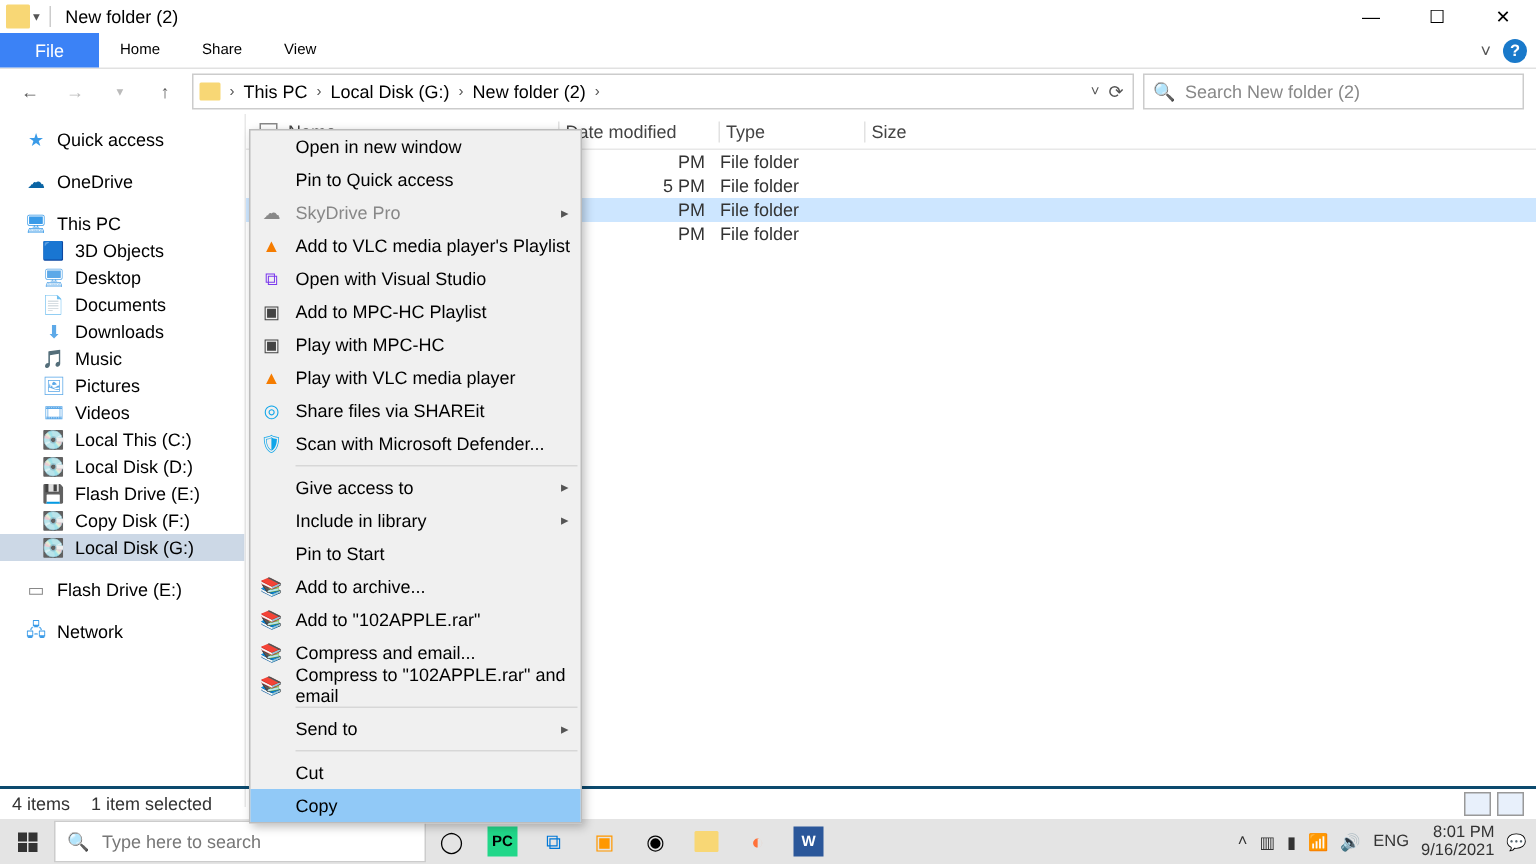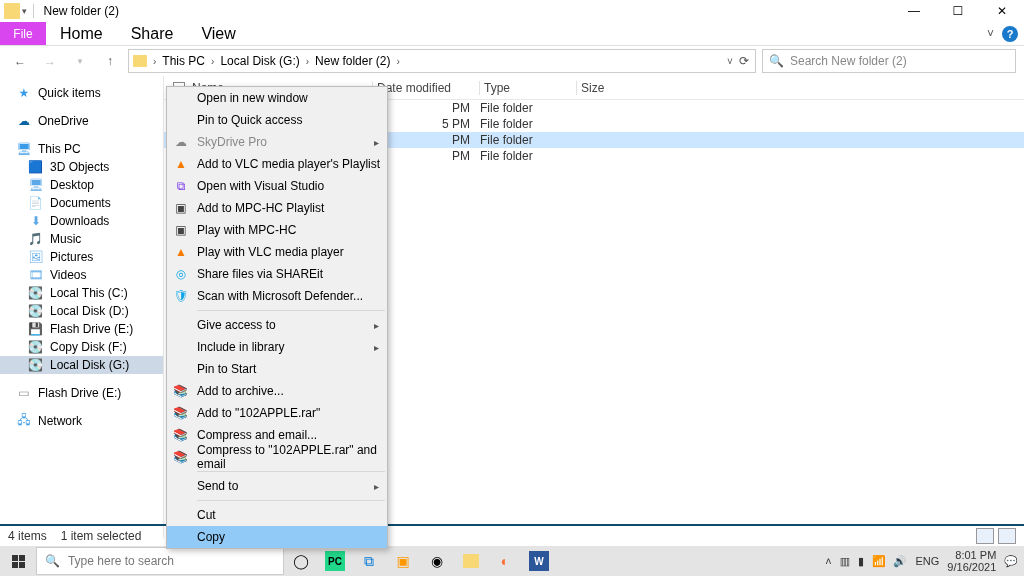--- a/index.html
+++ b/index.html
@@ -7,22 +7,22 @@
   
   .titlebar { height:22px; background:#fff; display:flex; align-items:center; padding:0 0 0 4px; border-bottom:0; }
   .tb-icons { display:flex; align-items:center; gap:2px; }
   .tb-icon-folder { width:16px; height:16px; background:#f8d775; border-radius:1px; }
   .tb-sep { width:1px; height:14px; background:#ccc; margin:0 4px; }
   .tb-title { margin-left:4px; font-size:12px; }
   .tb-gap { flex:1; }
   .winbtn { width:44px; height:22px; display:flex; align-items:center; justify-content:center; }
   
   .ribbon { height:24px; background:#fff; display:flex; align-items:stretch; border-bottom:1px solid #e1e1e1; position:relative;}
-  .file-tab { background:#d946ef; color:#fff; width:46px; display:flex; align-items:center; justify-content:center; font-size:12px;}
-  .rtab { padding:0 14px; display:flex; align-items:center; font-size:16px; }
+  .file-tab { background:#3b82f6; color:#fff; width:66px; display:flex; align-items:center; justify-content:center; font-size:12px;}
+  .rtab { padding:0 14px; display:flex; align-items:center; font-size:10px; }
   .ribbon-right { margin-left:auto; display:flex; align-items:center; padding-right:6px; gap:8px;}
   .help-icon { width:16px; height:16px; border-radius:50%; background:#1979ca; color:#fff; font-size:11px; display:flex; align-items:center; justify-content:center; font-weight:bold;}
   
   .addrbar { height:30px; display:flex; align-items:center; padding:4px 8px; gap:6px; }
   .navbtn { width:24px; height:24px; display:flex; align-items:center; justify-content:center; color:#555; border-radius:2px;}
   .navbtn.disabled { color:#bbb; }
   .addr-box { flex:1; height:24px; border:1px solid #ccc; display:flex; align-items:center; padding:0 4px; font-size:12px; gap:2px; }
   .crumb { display:flex; align-items:center; }
   .crumb-sep { color:#555; padding:0 4px; font-size:10px;}
   .addr-right { margin-left:auto; display:flex; align-items:center; gap:6px; padding-right:2px;}
@@ -124,21 +124,21 @@
   <div class="search-box">
     <span>🔍</span>
     <span>Search New folder (2)</span>
   </div>
 </div>
 
 <div class="main">
   <div class="sidebar">
     <div class="sb-item">
         <span class="sb-ico" style="color:#3a9be8;">★</span>
-        <span>Quick items</span>
+        <span>Quick access</span>
       </div>
     <div class="sb-spacer"></div>
     <div class="sb-item">
         <span class="sb-ico" style="color:#0a64a4;">☁</span>
         <span>OneDrive</span>
       </div>
     <div class="sb-spacer"></div>
     <div class="sb-item">
         <span class="sb-ico" style="color:#3a9be8;">🖥</span>
         <span>This PC</span>

